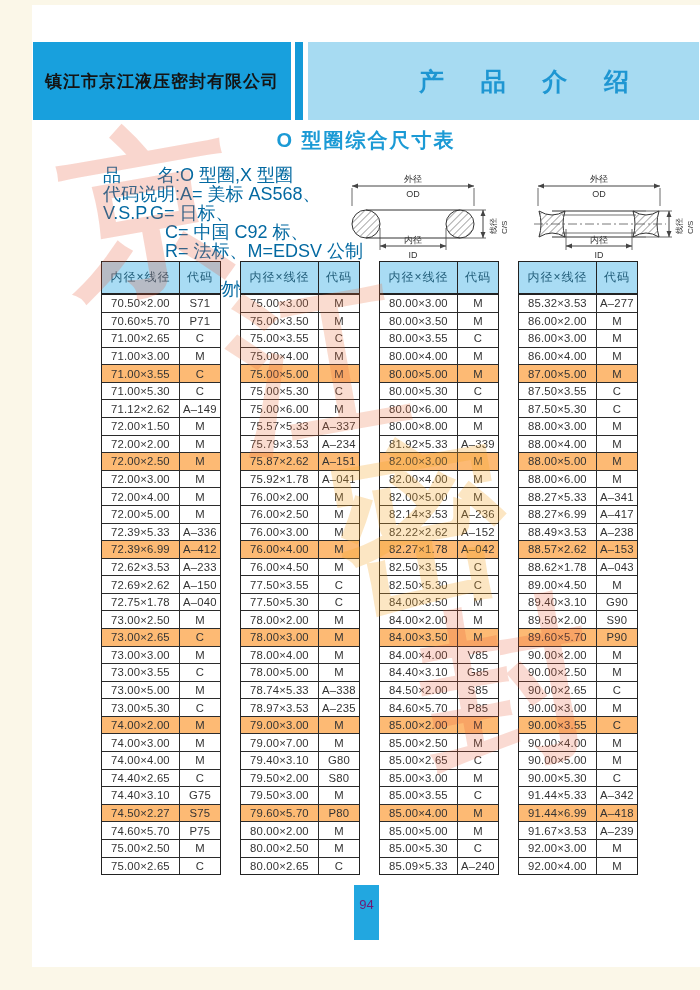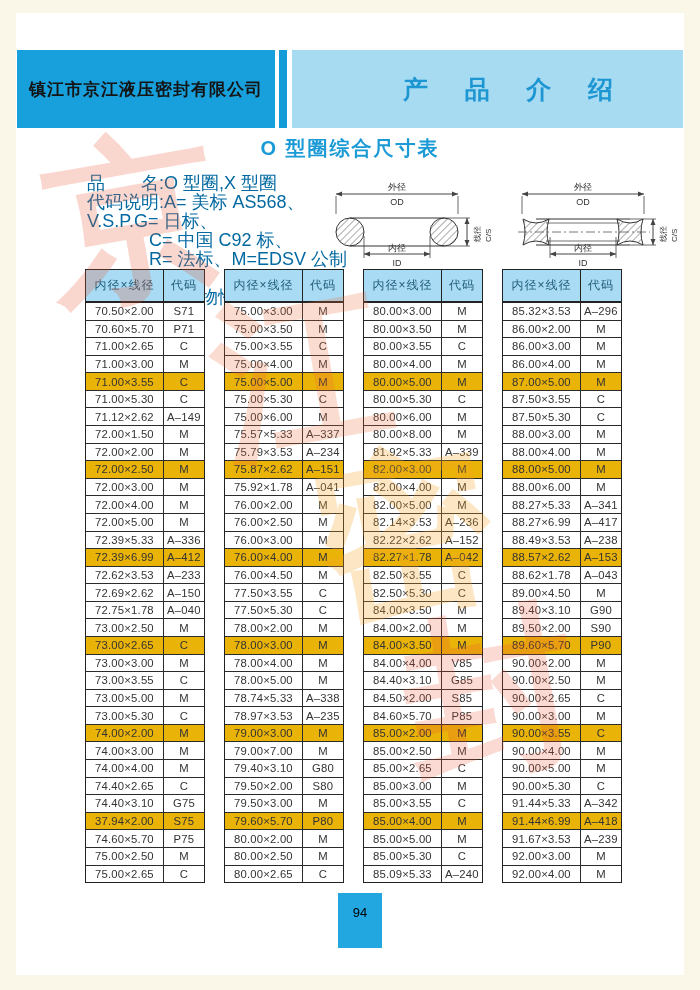--- a/index.html
+++ b/index.html
@@ -2,23 +2,22 @@
 <html><head>
 <meta charset="utf-8">
 <style>
   html,body { margin:0; padding:0; }
   body {
     width:700px; height:990px; position:relative; overflow:hidden;
     background:#fbf7e8;
     font-family:"Liberation Sans", sans-serif;
   }
   .page {
-    position:absolute; left:16px; top:5px; width:668px; height:962px;
+    position:absolute; left:32px; top:5px; width:668px; height:962px;
     background:#ffffff;
-    margin-top:8px;
   }
   
   .hdr-dark {
     position:absolute; left:1px; top:37px; width:258px; height:78px;
     background:#18a0dd; display:flex; align-items:center; justify-content:center;
   }
   .company {
     font-family:"DejaVu Serif", serif; font-weight:bold; font-size:17px;
     color:#141414; letter-spacing:1px; white-space:nowrap;
   }
@@ -63,31 +62,31 @@
   }
   .th-size, .th-code {
     display:flex; align-items:center; justify-content:center;
     font-size:12px; color:#215d79; letter-spacing:1px;
   }
   .th-size { width:66%; border-right:1px solid #222; box-sizing:border-box; }
   .th-code { flex:1; }
   .tbody { flex:1; display:flex; flex-direction:column; }
   .trow { flex:1; display:flex; border-top:1px solid #2b2b2b; }
   .trow:first-child { border-top:none;justify-content:flex-end; }
-  .trow.hl { background:#eab308; }
+  .trow.hl { background:#fdba74; }
   .c-size, .c-code {
     display:flex; align-items:center; justify-content:center;
     font-size:11.3px; color:#333; letter-spacing:0.2px;
   }
   .c-size { width:66%; border-right:1px solid #2b2b2b; box-sizing:border-box; }
   .c-code { flex:1; }
   
   .pagenum {
-    position:absolute; left:322px; top:880px; width:44px; height:55px;
-    background:#22a7e0; color:#000000; font-size:13px;
+    position:absolute; left:322px; top:880px; width:25px; height:55px;
+    background:#22a7e0; color:#701a75; font-size:13px;
     display:flex; align-items:flex-start; justify-content:center; padding-top:12px;
     box-sizing:border-box;
   }
   
   .wm {
     position:absolute; font-family:"DejaVu Serif", serif; font-weight:bold;
     font-size:175px; line-height:1; pointer-events:none; z-index:6;
     transform:rotate(-10deg);
   }
   .wm1 { left:28px;  top:118px; color:rgba(232,85,50,0.24); }
@@ -310,21 +309,21 @@
           </div>
           <div class="trow">
             <span class="c-size">74.40×2.65</span>
             <span class="c-code">C</span>
           </div>
           <div class="trow">
             <span class="c-size">74.40×3.10</span>
             <span class="c-code">G75</span>
           </div>
           <div class="trow hl">
-            <span class="c-size">37.94×2.00</span>
+            <span class="c-size">74.50×2.27</span>
             <span class="c-code">S75</span>
           </div>
           <div class="trow">
             <span class="c-size">74.60×5.70</span>
             <span class="c-code">P75</span>
           </div>
           <div class="trow">
             <span class="c-size">75.00×2.50</span>
             <span class="c-code">M</span>
           </div>
@@ -615,21 +614,21 @@
         </div>
     </div>
     <div class="tgroup">
       <div class="thead">
         <span class="th-size">内径×线径</span>
         <span class="th-code">代码</span>
       </div>
       <div class="tbody">
           <div class="trow">
             <span class="c-size">85.32×3.53</span>
-            <span class="c-code">A–296</span>
+            <span class="c-code">A–277</span>
           </div>
           <div class="trow">
             <span class="c-size">86.00×2.00</span>
             <span class="c-code">M</span>
           </div>
           <div class="trow">
             <span class="c-size">86.00×3.00</span>
             <span class="c-code">M</span>
           </div>
           <div class="trow">

